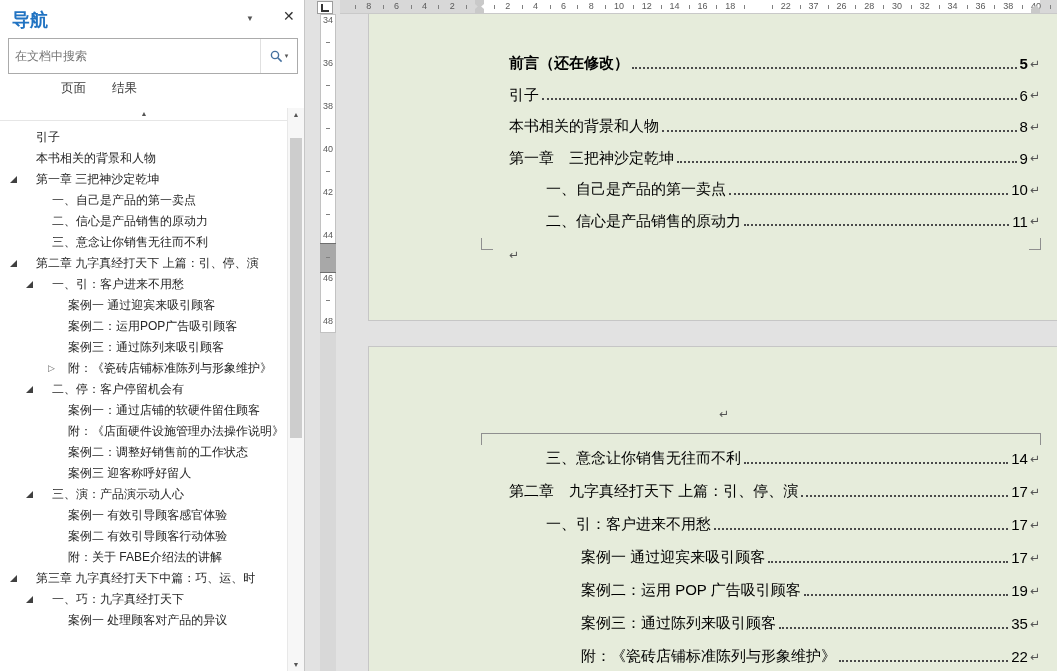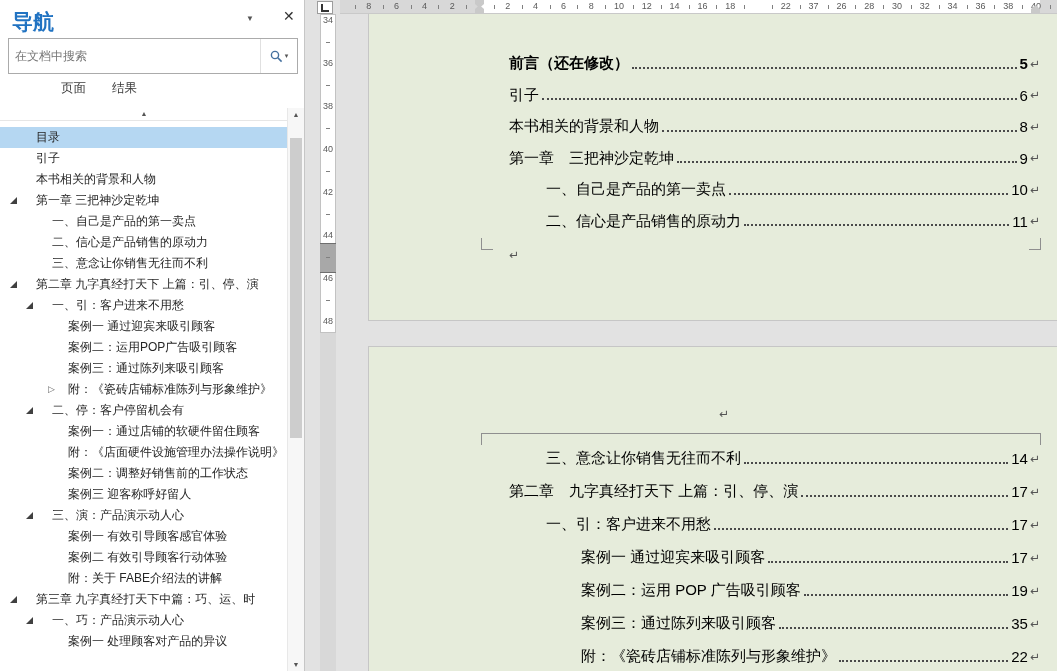--- a/index.html
+++ b/index.html
@@ -1,21 +1,21 @@
 <!DOCTYPE html>
 <html style="--accent: #2173C2; --selection: #B5D7F2; --page-bg: #E6ECDB; --doc-bg: #E2E2E2; --ruler-gray: #D8D8D8; --chrome-border: #C6C6C6;"><head>
 <meta charset="utf-8">
 <style>
   html,body{margin:0;padding:0;}
   body{font-family:"Liberation Sans","DejaVu Sans",sans-serif;}
   #app{position:relative;width:1057px;height:671px;overflow:hidden;background:#E2E2E2;}
 
   
   #navpane{position:absolute;left:0;top:0;width:305px;height:671px;background:#fff;border-right:1px solid var(--chrome-border);box-sizing:border-box;}
-  .nav-title{position:absolute;left:12px;top:8px;font-size:21px;font-weight:700;color:var(--accent);}
+  .nav-title{position:absolute;left:12px;top:8px;font-size:18px;font-weight:700;color:var(--accent);}
   .pane-dd{position:absolute;left:246px;top:14px;font-size:8px;color:#555;cursor:default;}
   .pane-close{position:absolute;left:283px;top:8px;font-size:14px;color:#333;cursor:default;}
   .nav-search{position:absolute;left:8px;top:38px;width:290px;height:36px;border:1px solid #ABABAB;box-sizing:border-box;display:flex;align-items:center;background:#fff;}
   .nav-search input{flex:1;min-width:0;border:0;outline:none;font-size:12px;padding:0 6px;color:#333;font-family:inherit;background:transparent;}
   .nav-search input::placeholder{color:#767676;}
   .search-btn{width:36px;height:100%;display:flex;align-items:center;justify-content:center;gap:2px;border-left:1px solid #E0E0E0;}
   .search-caret{font-size:7px;color:#555;}
   .nav-tabs{position:absolute;left:10px;top:80px;display:flex;gap:26px;}
   .nav-tab{font-size:12.5px;color:#3B3B3B;padding-bottom:4px;}
   .nav-tab.active{color:var(--accent);border-bottom:3px solid var(--accent);margin-top:26px;}
@@ -108,21 +108,20 @@
         <div class="nav-tab active">标题</div>
         <div class="nav-tab">页面</div>
         <div class="nav-tab">结果</div>
       </div>
 
     <div id="nav-list">
       <div id="scroll-strip">
         <span>▲</span>
       </div>
       <div id="nav-items">
-          <div class="nav-item lvl0 selected"><span class="lbl">目录</span></div>
           <div class="nav-item lvl0"><span class="lbl">引子</span></div>
           <div class="nav-item lvl0"><span class="lbl">本书相关的背景和人物</span></div>
           <div class="nav-item lvl0"><span class="twisty exp"></span><span class="lbl">第一章 三把神沙定乾坤</span></div>
           <div class="nav-item lvl1"><span class="lbl">一、自己是产品的第一卖点</span></div>
           <div class="nav-item lvl1"><span class="lbl">二、信心是产品销售的原动力</span></div>
           <div class="nav-item lvl1"><span class="lbl">三、意念让你销售无往而不利</span></div>
           <div class="nav-item lvl0"><span class="twisty exp"></span><span class="lbl">第二章 九字真经打天下 上篇：引、停、演</span></div>
           <div class="nav-item lvl1"><span class="twisty exp"></span><span class="lbl">一、引：客户进来不用愁</span></div>
           <div class="nav-item lvl2"><span class="lbl">案例一 通过迎宾来吸引顾客</span></div>
           <div class="nav-item lvl2"><span class="lbl">案例二：运用POP广告吸引顾客</span></div>
@@ -131,21 +130,21 @@
           <div class="nav-item lvl1"><span class="twisty exp"></span><span class="lbl">二、停：客户停留机会有</span></div>
           <div class="nav-item lvl2"><span class="lbl">案例一：通过店铺的软硬件留住顾客</span></div>
           <div class="nav-item lvl2"><span class="lbl">附：《店面硬件设施管理办法操作说明》</span></div>
           <div class="nav-item lvl2"><span class="lbl">案例二：调整好销售前的工作状态</span></div>
           <div class="nav-item lvl2"><span class="lbl">案例三 迎客称呼好留人</span></div>
           <div class="nav-item lvl1"><span class="twisty exp"></span><span class="lbl">三、演：产品演示动人心</span></div>
           <div class="nav-item lvl2"><span class="lbl">案例一 有效引导顾客感官体验</span></div>
           <div class="nav-item lvl2"><span class="lbl">案例二 有效引导顾客行动体验</span></div>
           <div class="nav-item lvl2"><span class="lbl">附：关于 FABE介绍法的讲解</span></div>
           <div class="nav-item lvl0"><span class="twisty exp"></span><span class="lbl">第三章 九字真经打天下中篇：巧、运、时</span></div>
-          <div class="nav-item lvl1"><span class="twisty exp"></span><span class="lbl">一、巧：产品演示动人心</span></div>
+          <div class="nav-item lvl1"><span class="twisty exp"></span><span class="lbl">一、巧：九字真经打天下</span></div>
           <div class="nav-item lvl2"><span class="lbl">案例一 处理顾客对产品的异议</span></div>
         </div>
       <div id="nav-sb">
         <div class="sb-btn sb-up">▲</div>
         <div class="sb-thumb"></div>
         <div class="sb-btn sb-down">▼</div>
       </div>
     </div>
   </div>
 

